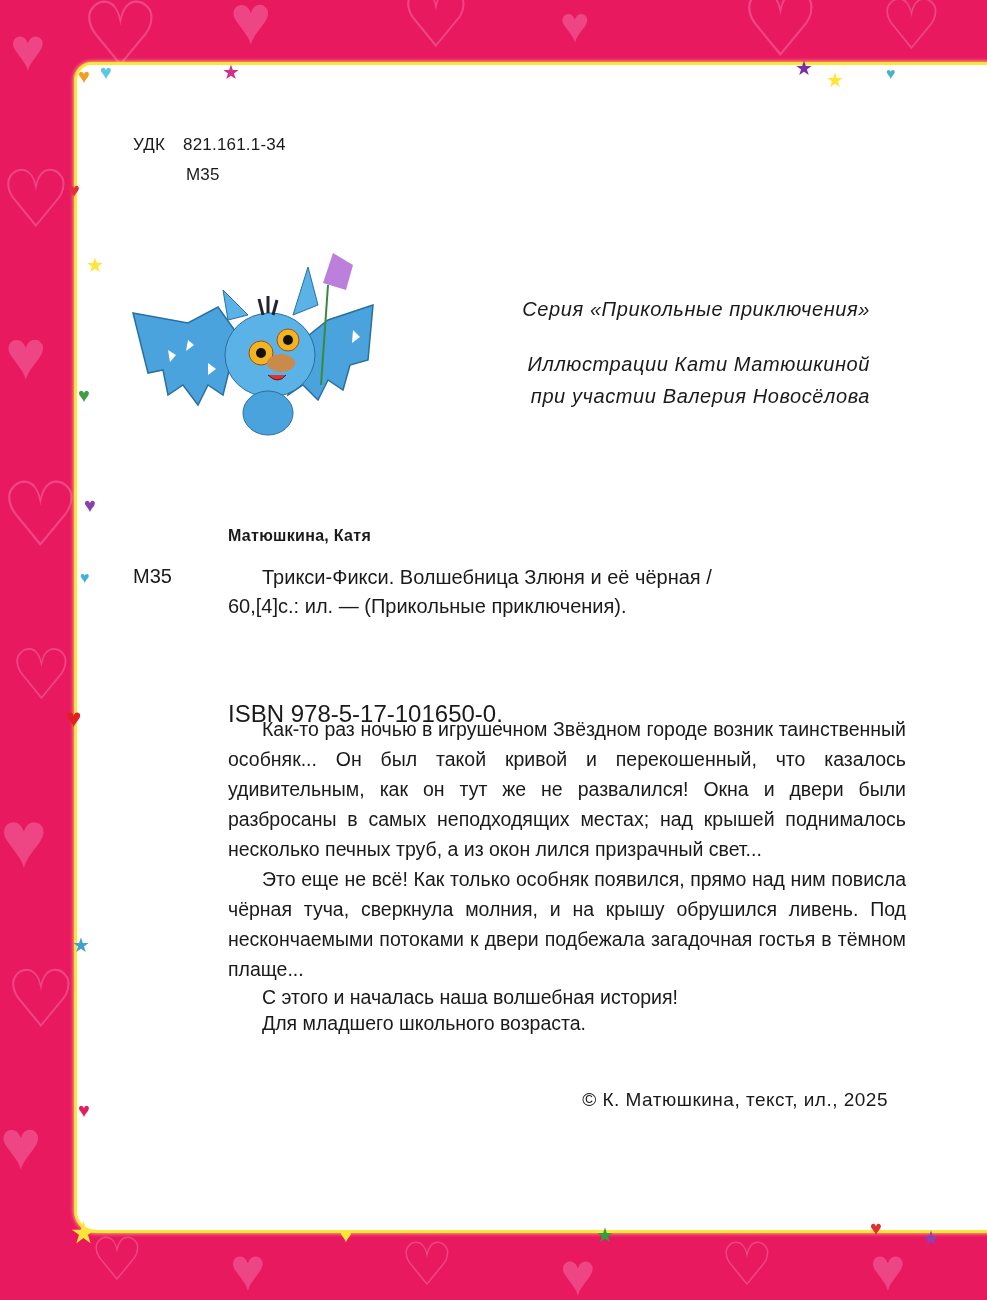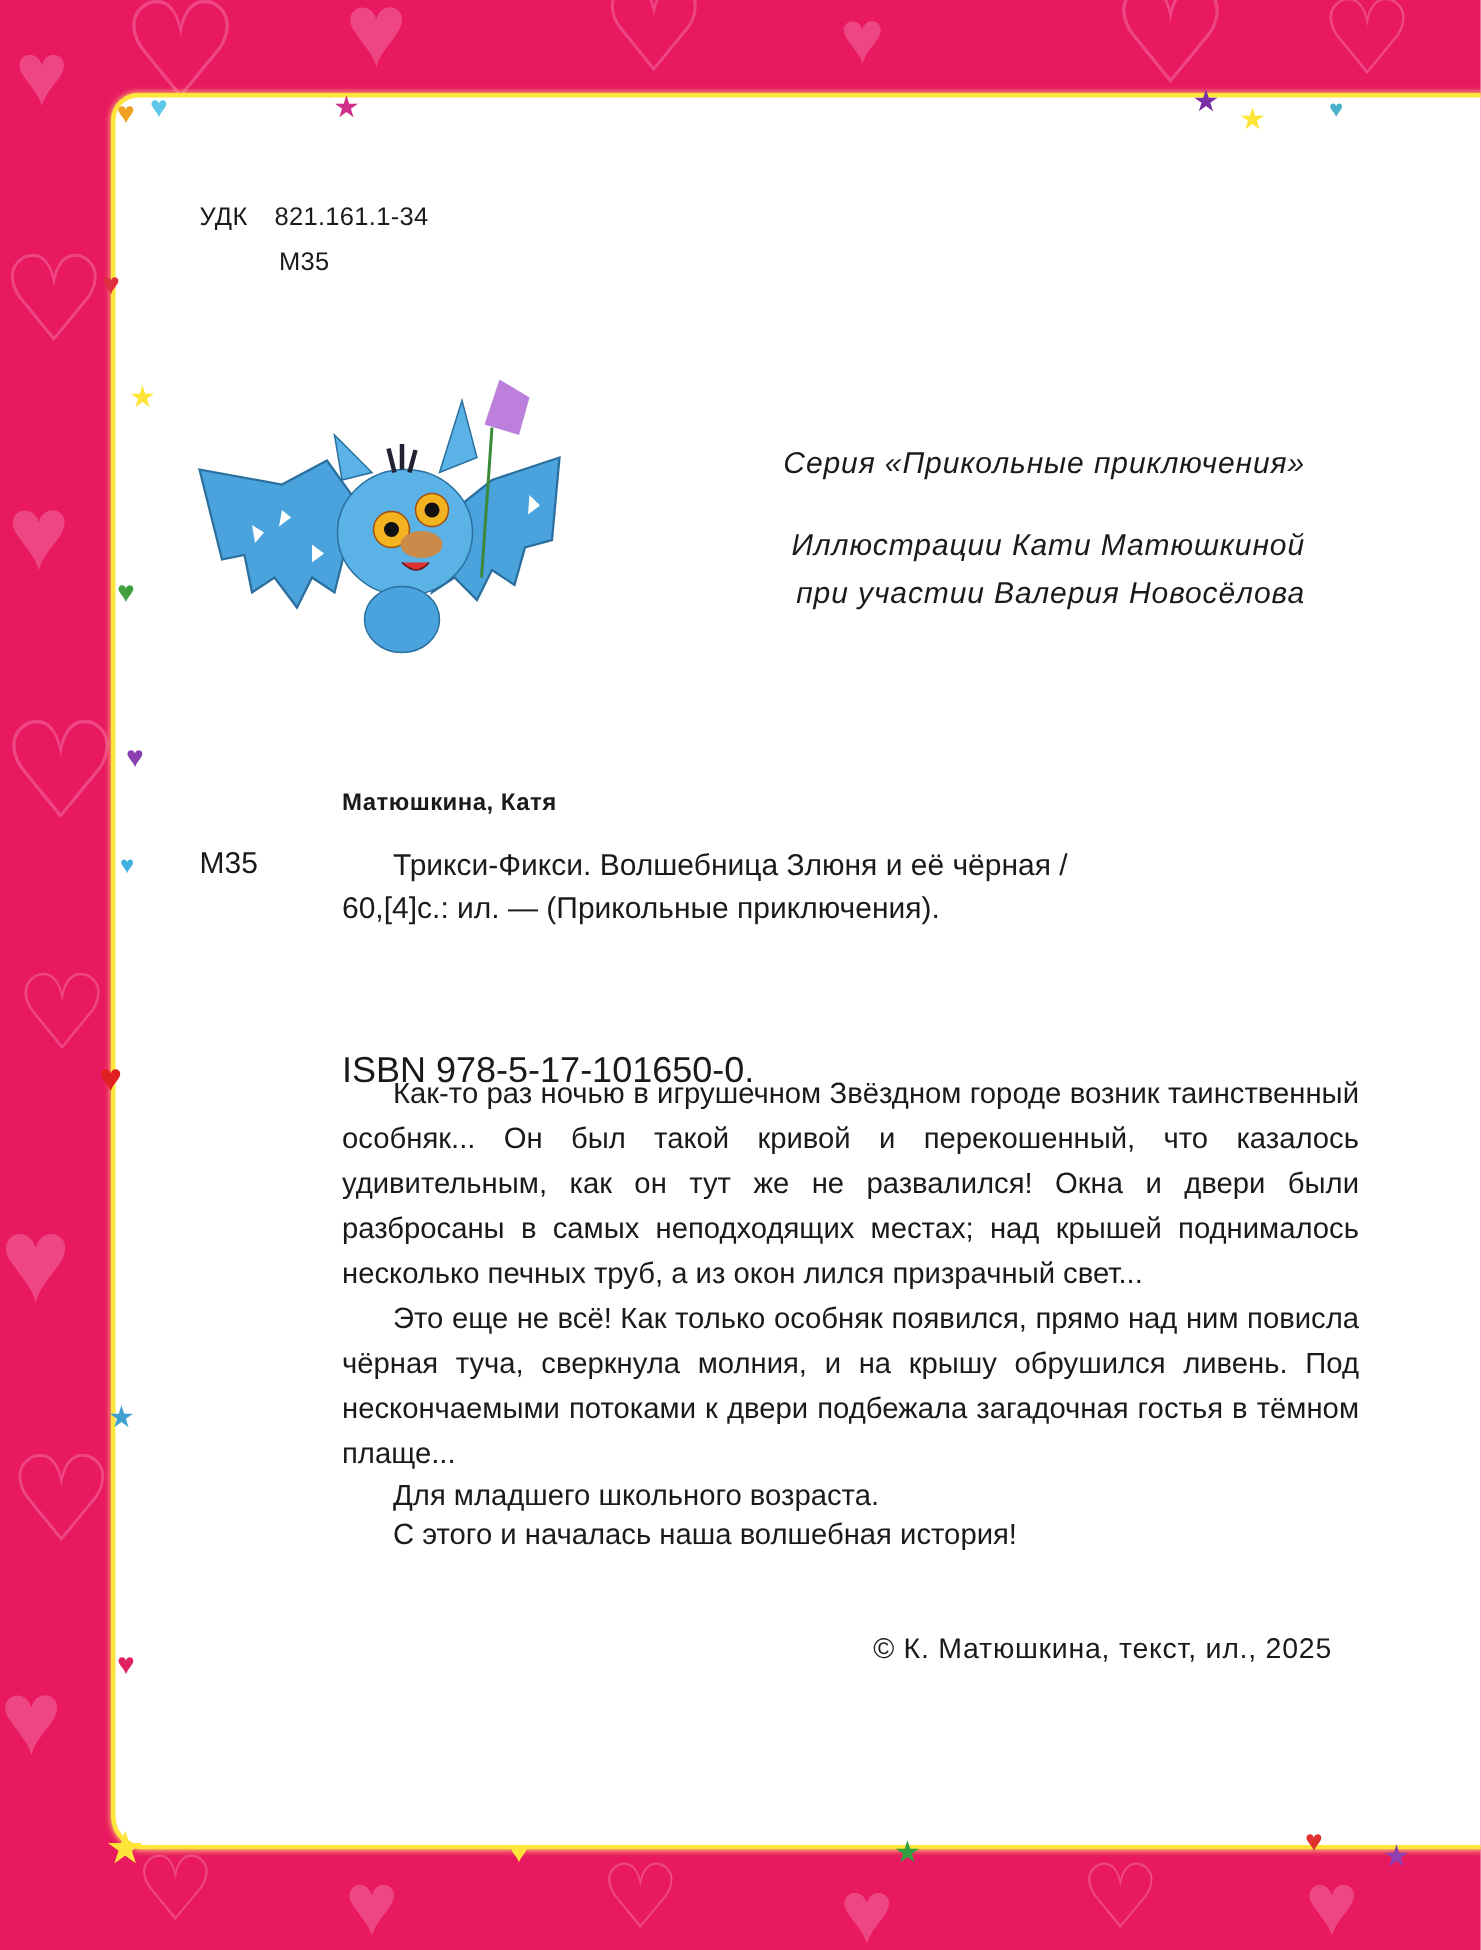--- a/index.html
+++ b/index.html
@@ -124,19 +124,19 @@
 <div class="code">М35</div>
 <div class="bib">
   <p class="ind">Трикси-Фикси. Волшебница Злюня и её чёрная /</p>
   <p>60,[4]с.: ил. — (Прикольные приключения).</p>
 </div>
 <div class="isbn">ISBN 978-5-17-101650-0.</div>
 
 <div class="ann">
   <p>Как-то раз ночью в игрушечном Звёздном городе возник таинственный особняк... Он был такой кривой и перекошенный, что казалось удивительным, как он тут же не развалился! Окна и двери были разбросаны в самых неподходящих местах; над крышей поднималось несколько печных труб, а из окон лился призрачный свет...</p>
   <p>Это еще не всё! Как только особняк появился, прямо над ним повисла чёрная туча, сверкнула молния, и на крышу обрушился ливень. Под нескончаемыми потоками к двери подбежала загадочная гостья в тёмном плаще...</p>
+  <p class="short">С этого и началась наша волшебная история!</p>
   <p class="short">Для младшего школьного возраста.</p>
-  <p class="short">С этого и началась наша волшебная история!</p>
 </div>
 
 <div class="copy">
   <div>© К. Матюшкина, текст, ил., 2025</div>
 </div>
 
 </body></html>

